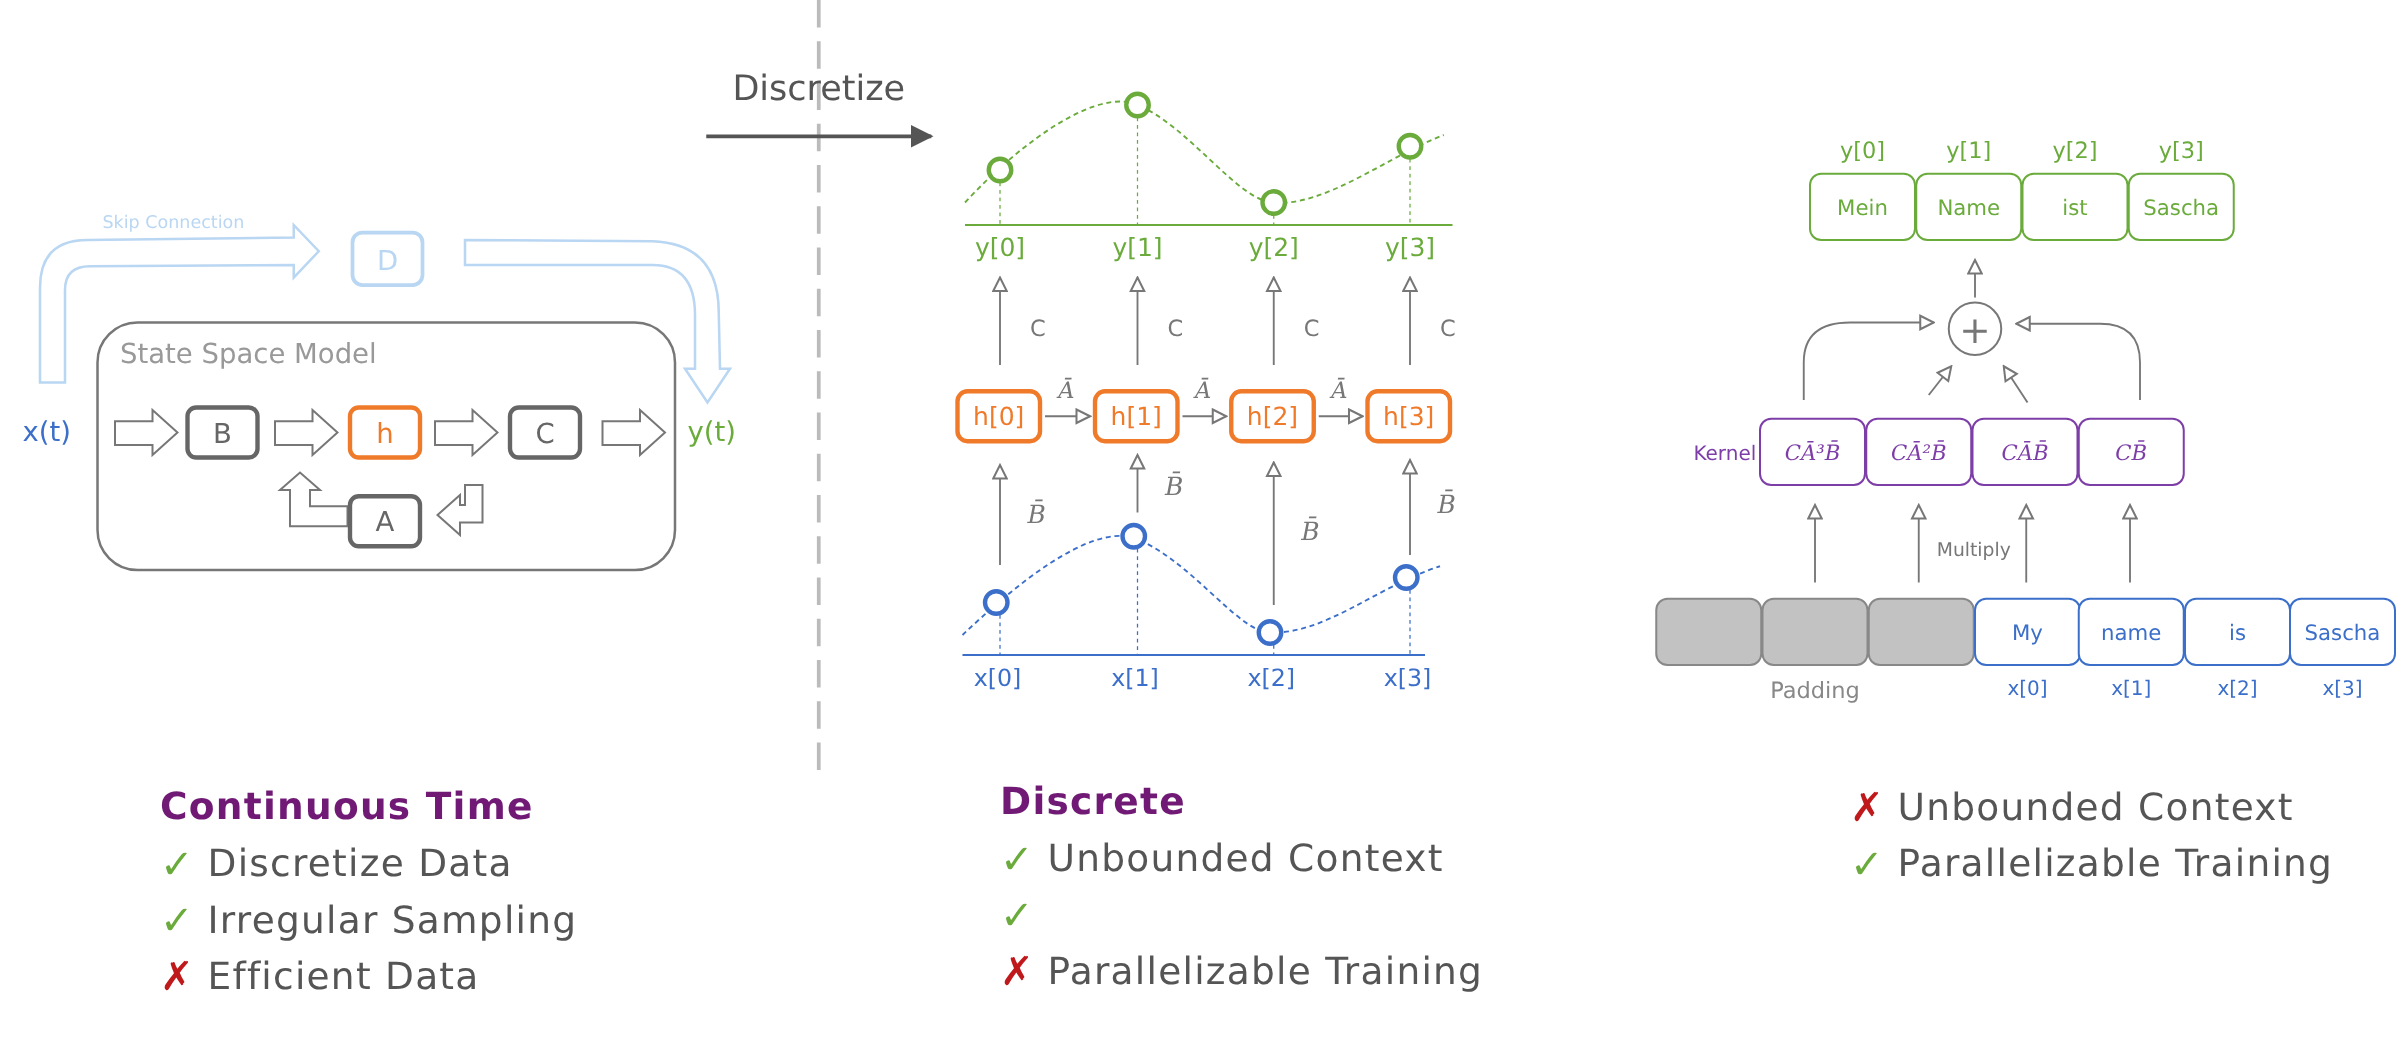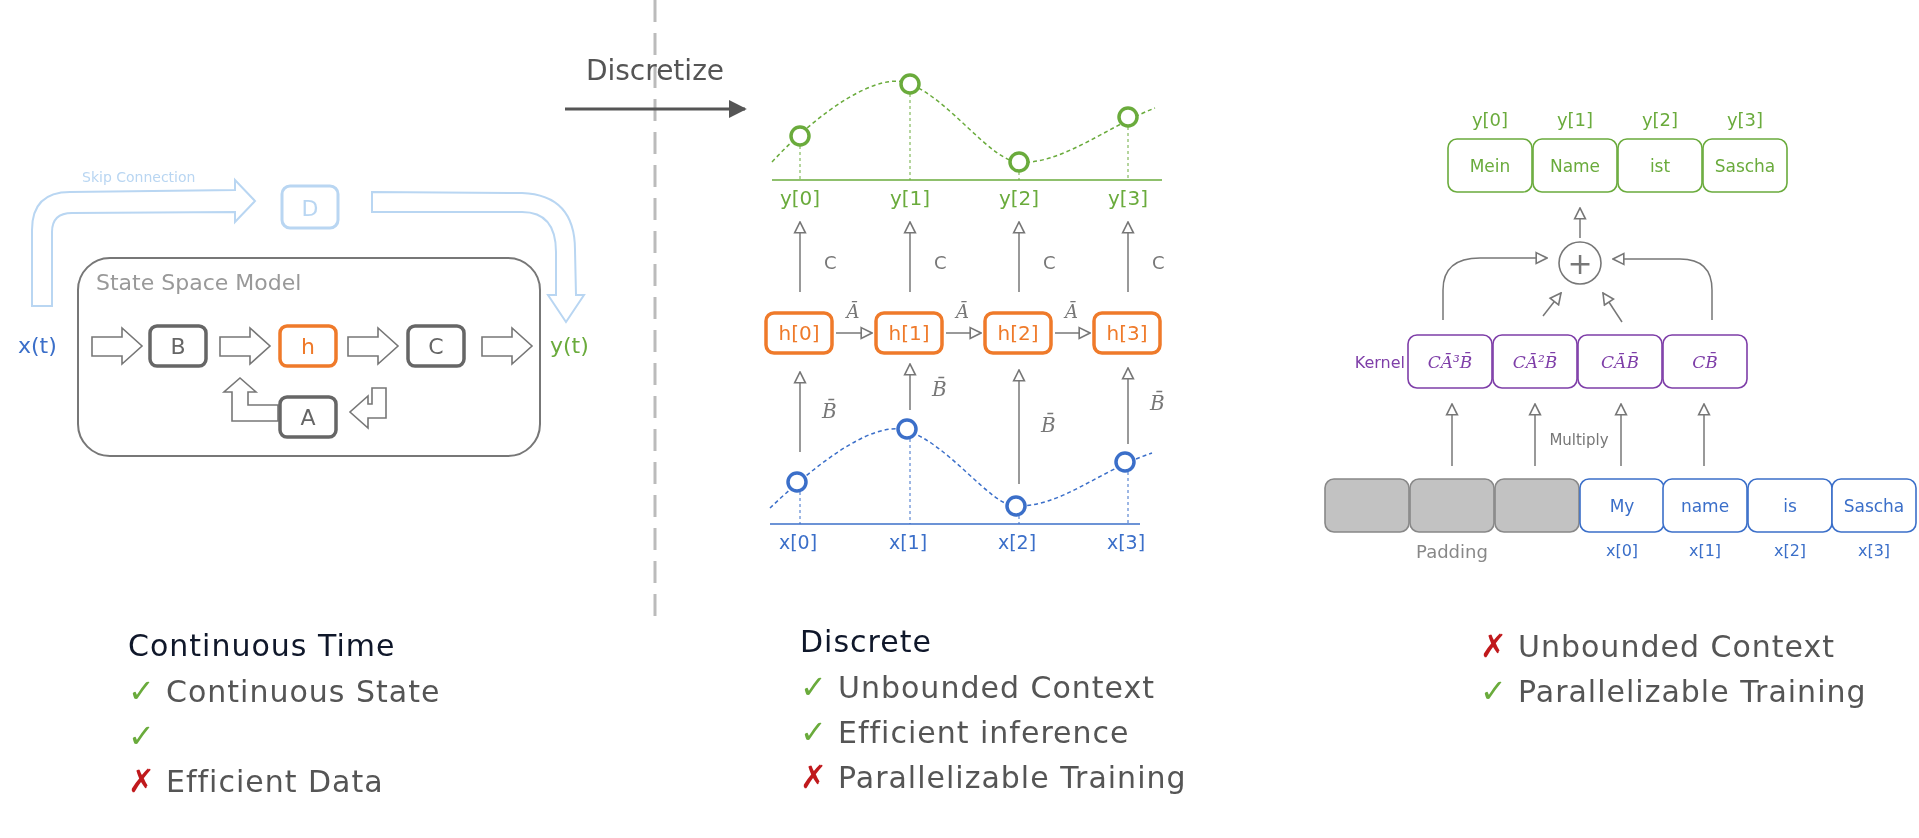--- a/index.html
+++ b/index.html
@@ -2,21 +2,21 @@
 <html><head>
 <meta charset="utf-8">
 <style>
   html, body { margin:0; padding:0; background:#ffffff; }
   body { width:1919px; height:838px; position:relative; overflow:hidden;
          font-family:"DejaVu Sans", sans-serif; color:#555; }
   svg#diagram { position:absolute; left:0; top:0; }
   .t { font-family:"DejaVu Sans", sans-serif; }
   .serif { font-family:"DejaVu Serif", serif; font-style:italic; }
   .summary { position:absolute; font-family:"DejaVu Sans", sans-serif; color:#555; }
-  .summary h2 { margin:0 0 6px 0; font-size:30px; font-weight:normal; letter-spacing:1px; color:#0f172a; }
+  .summary h2 { margin:0 0 6px 0; font-size:30px; font-weight:bold; letter-spacing:1px; color:#701a75; }
   .summary .row { font-size:30px; line-height:45px; display:flex; align-items:center; letter-spacing:1px; }
   .summary .mark { width:38px; display:inline-block; font-weight:bold; font-size:32px; }
   .mark.pro { color:#6aab3c; }
   .mark.con { color:#c0191c; }
 </style>
 </head>
 <body>
 
 <svg id="diagram" width="1919" height="838" viewBox="0 0 1919 838">
   <defs>
@@ -176,40 +176,40 @@
       <rect x="1832" y="479" width="84" height="53" rx="9" fill="#fff" stroke="#3b6fc9" stroke-width="1.6"></rect>
       <text x="1874" y="512" font-size="17" fill="#3b6fc9" text-anchor="middle" class="t">Sascha</text>
       <text x="1874" y="556" font-size="16" fill="#3b6fc9" text-anchor="middle" class="t">x[3]</text>
     </g>
 </svg>
 
 <div class="summary" style="left:128px; top:628px;">
   <h2>Continuous Time</h2>
   <div class="row">
       <span class="mark pro">✓</span>
-      <span>Continuous State</span>
-    </div>
-  <div class="row">
-      <span class="mark pro">✓</span>
+      <span>Discretize Data</span>
+    </div>
+  <div class="row">
+      <span class="mark pro">✓</span>
+      <span>Irregular Sampling</span>
     </div>
   <div class="row">
       <span class="mark con">✗</span>
       <span>Efficient Data</span>
     </div>
 </div>
 
 <div class="summary" style="left:800px; top:624px;">
   <h2>Discrete</h2>
   <div class="row">
       <span class="mark pro">✓</span>
       <span>Unbounded Context</span>
     </div>
   <div class="row">
       <span class="mark pro">✓</span>
-      <span>Efficient inference</span>
     </div>
   <div class="row">
       <span class="mark con">✗</span>
       <span>Parallelizable Training</span>
     </div>
 </div>
 
 <div class="summary" style="left:1480px; top:624px;">
   <div class="row">
       <span class="mark con">✗</span>

